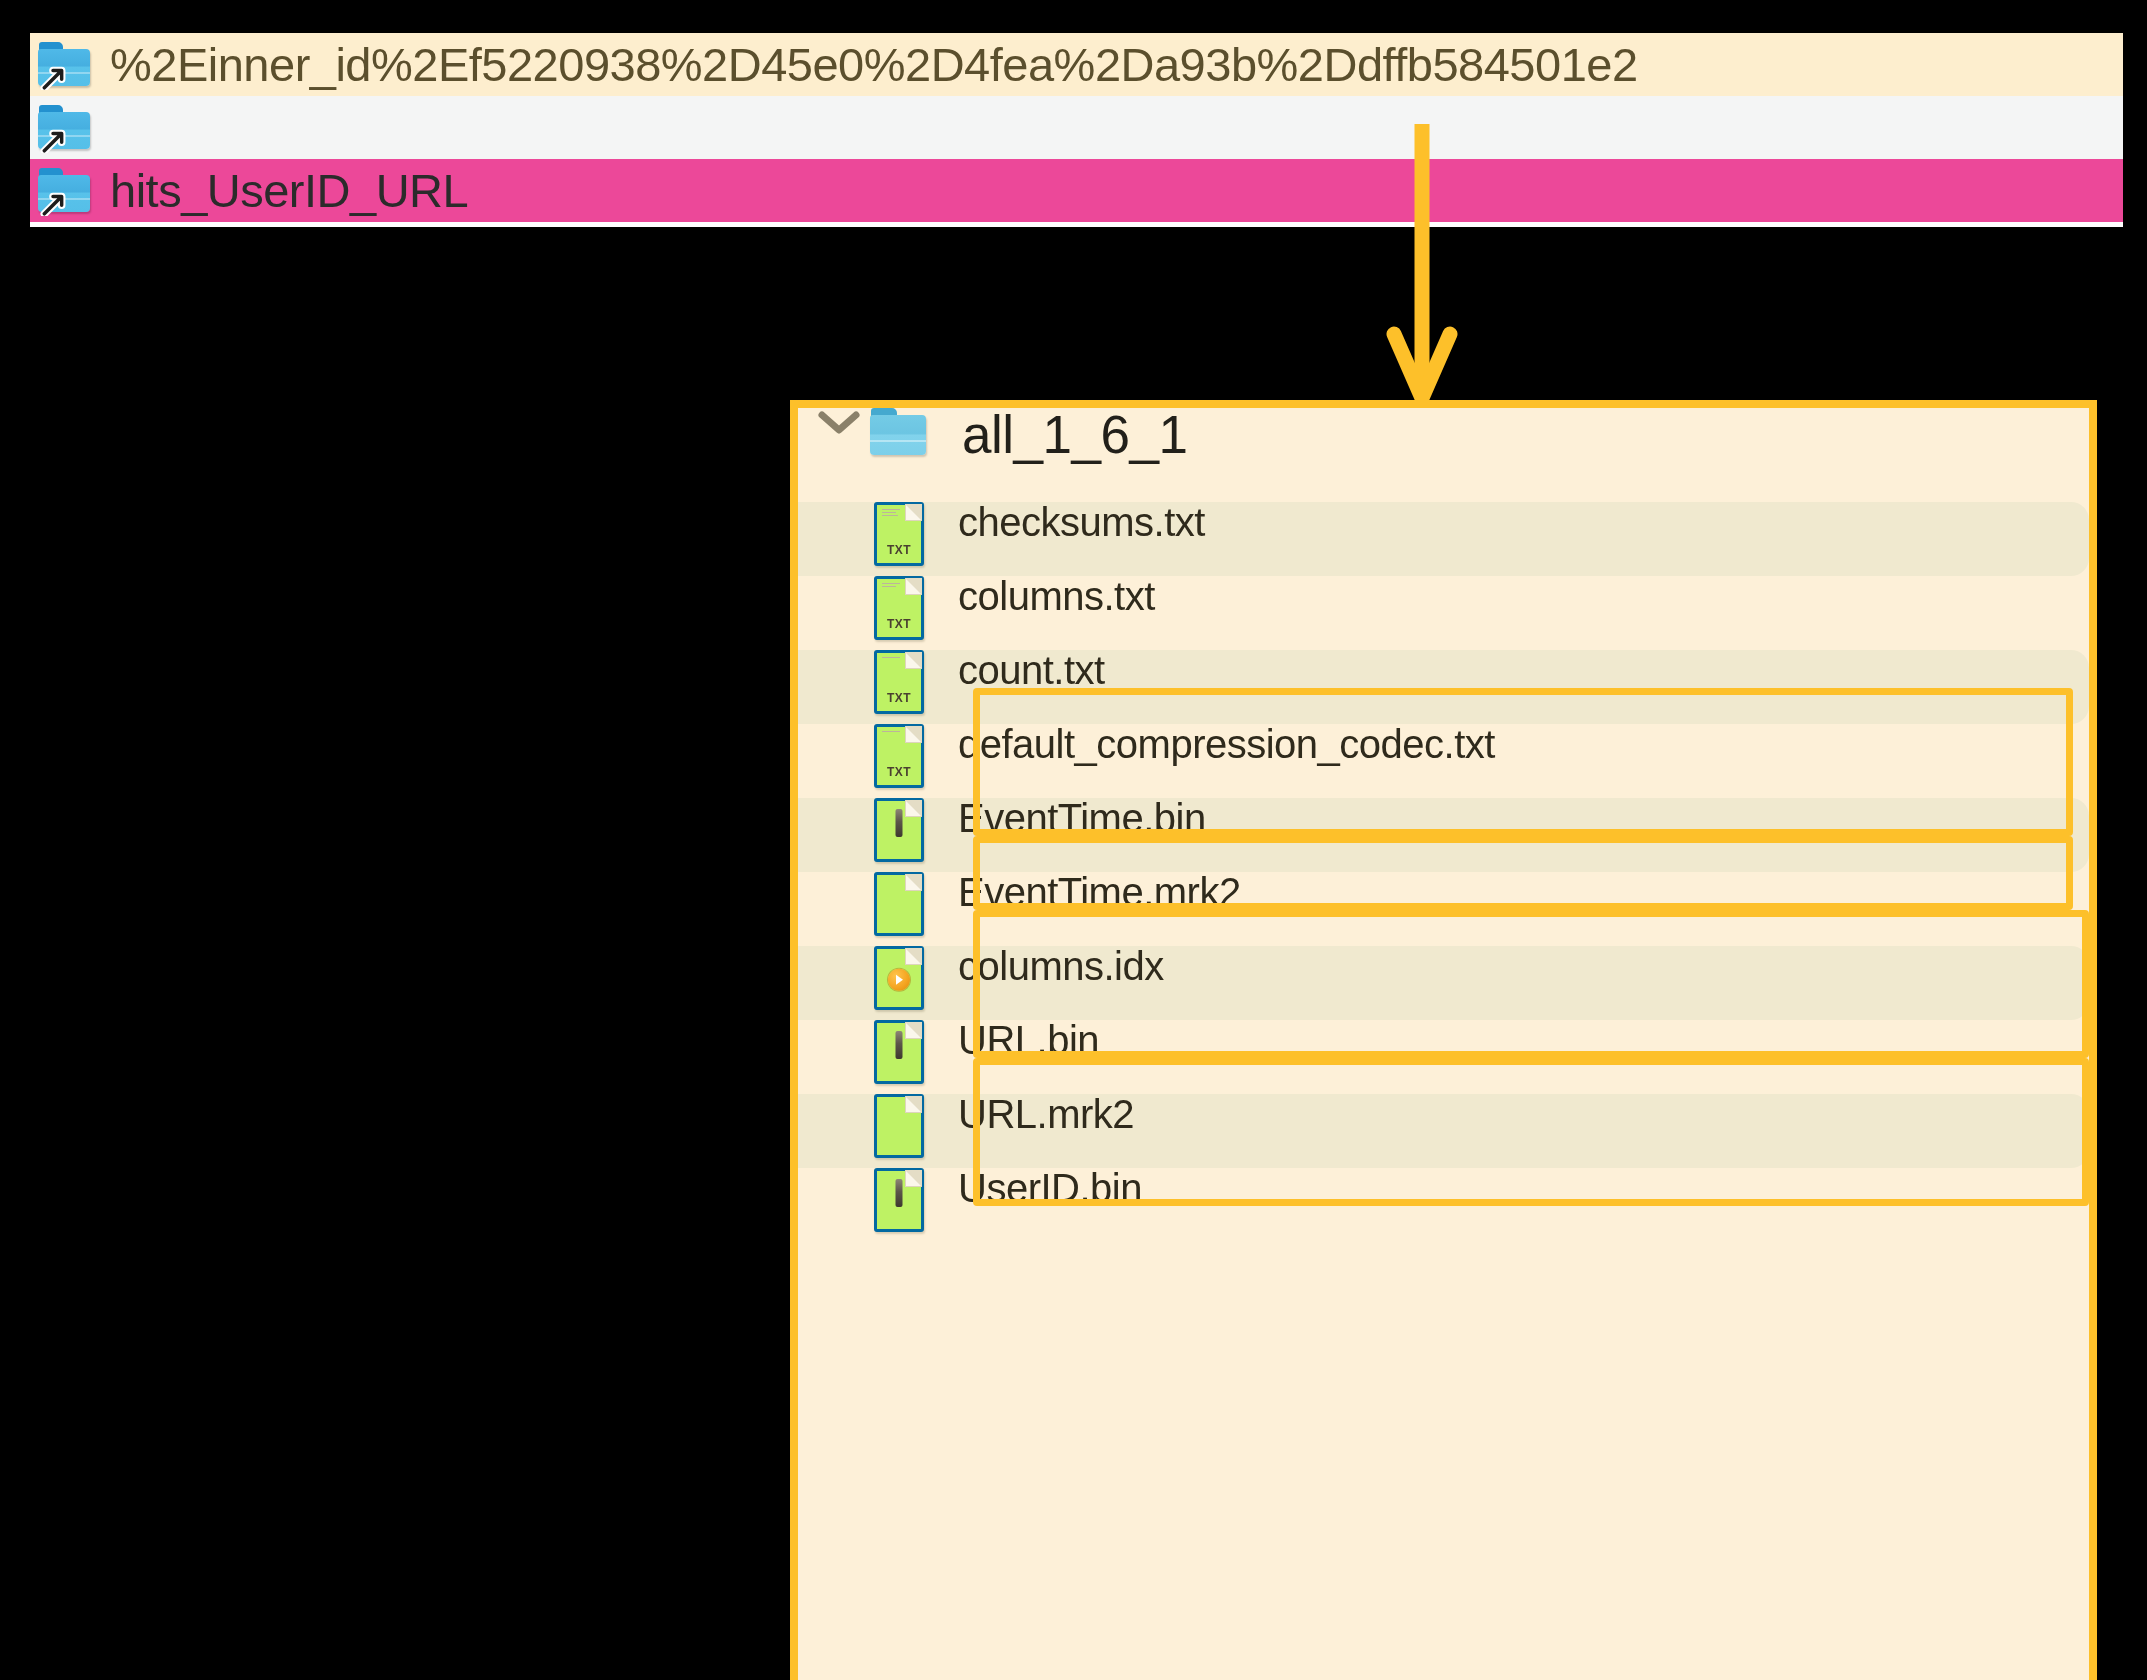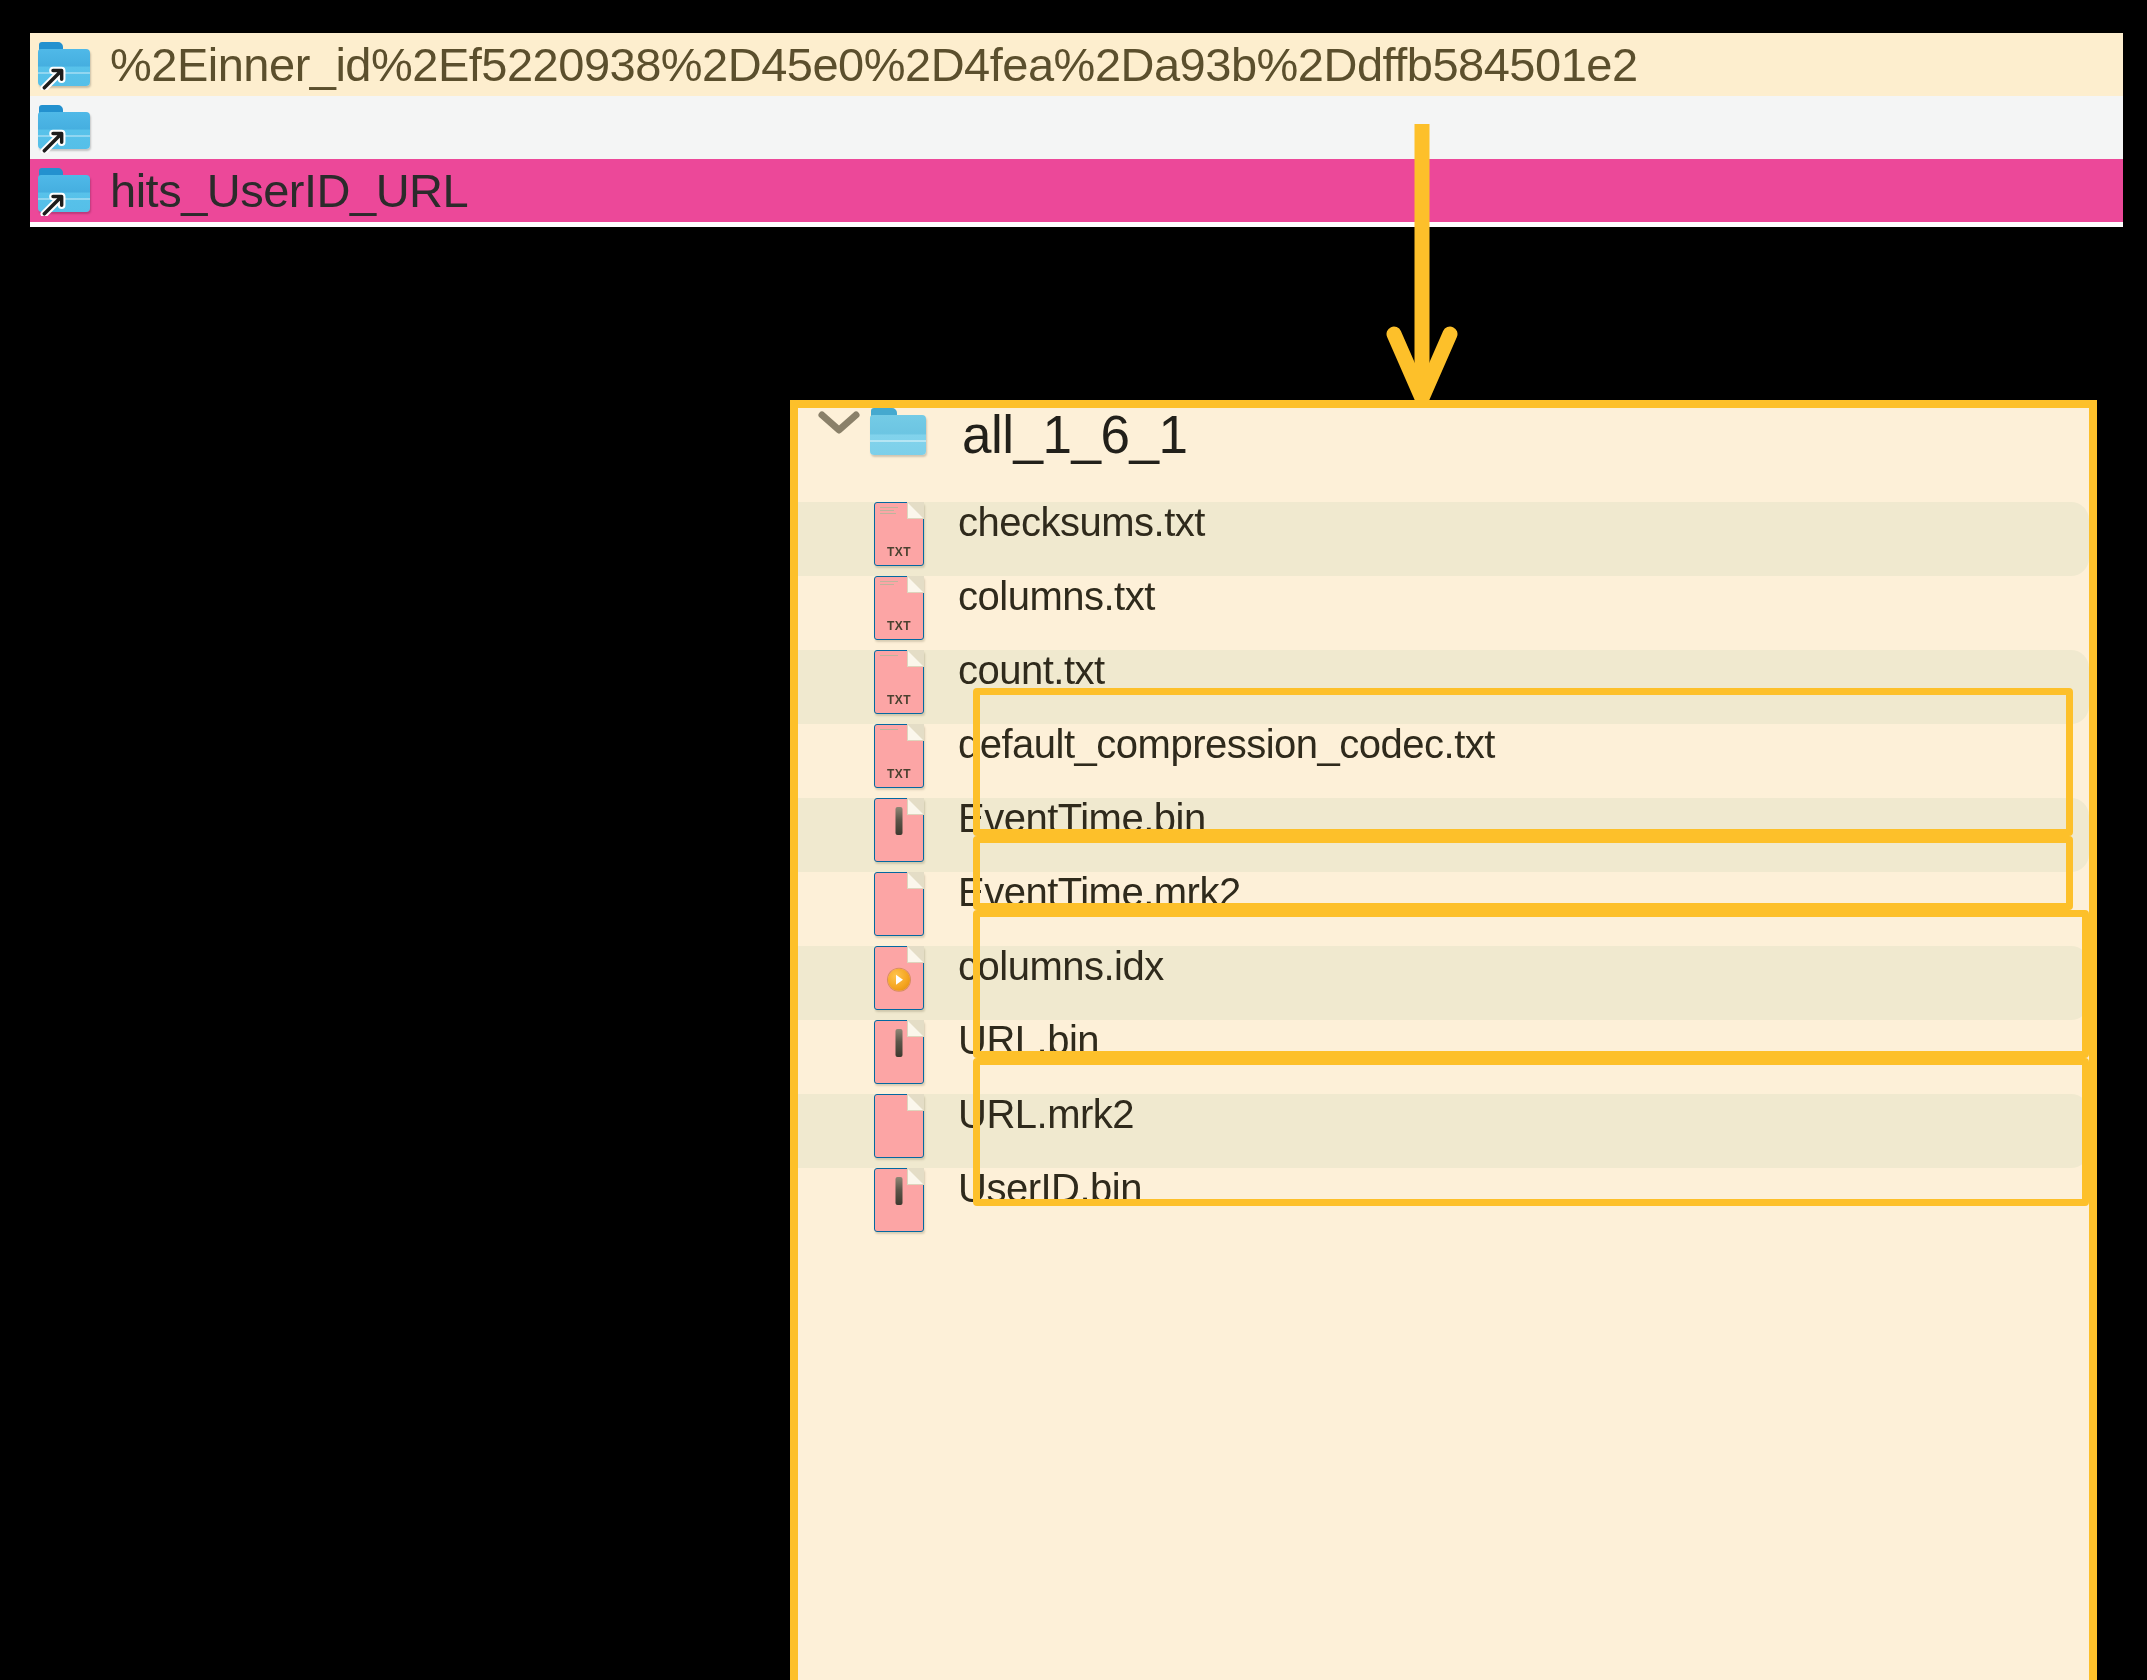--- a/index.html
+++ b/index.html
@@ -179,22 +179,22 @@
     left: 0; right: 0; top: 25px;
     height: 2px;
     background: rgba(255,255,255,0.42);
   }
 
   
   .doc {
     position: relative;
     width: 50px;
     height: 64px;
-    background: #fca5a5;
-    border: 1px solid #0369a1;
+    background: #bef264;
+    border: 3px solid #0369a1;
     border-radius: 3px;
     box-shadow: 1px 2px 2px rgba(90,80,50,0.22);
   }
   .doc .fold {
     position: absolute;
     right: -1px; top: -1px;
     width: 0; height: 0;
     border-left: 17px solid transparent;
     border-top: 17px solid #e4ddc6;
   }

